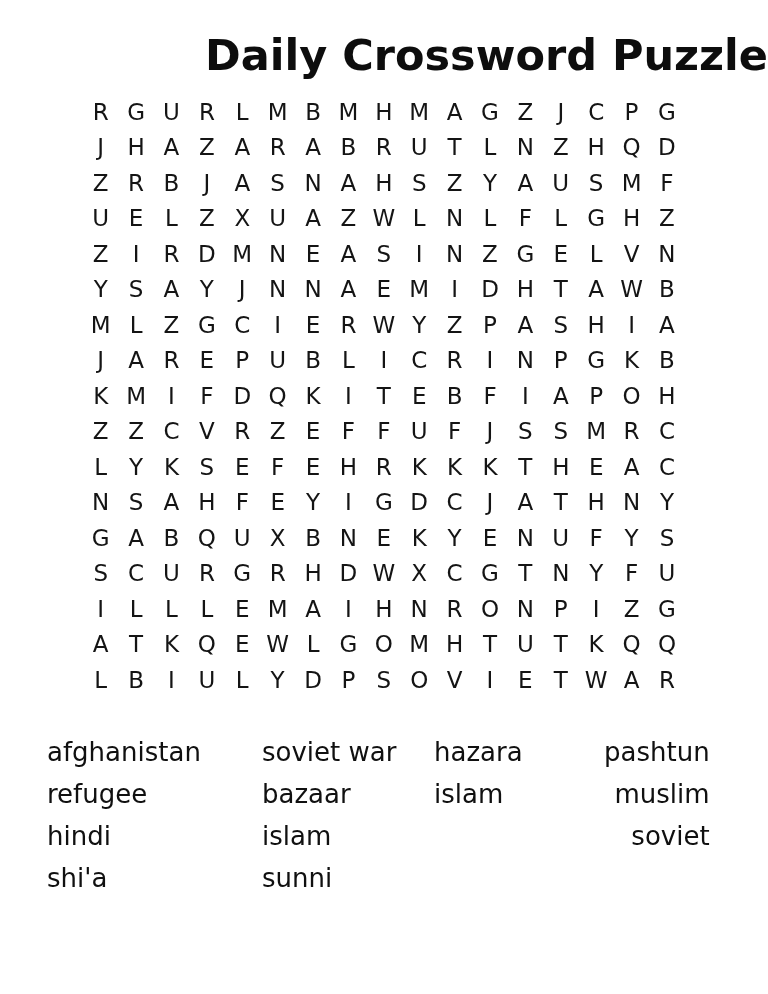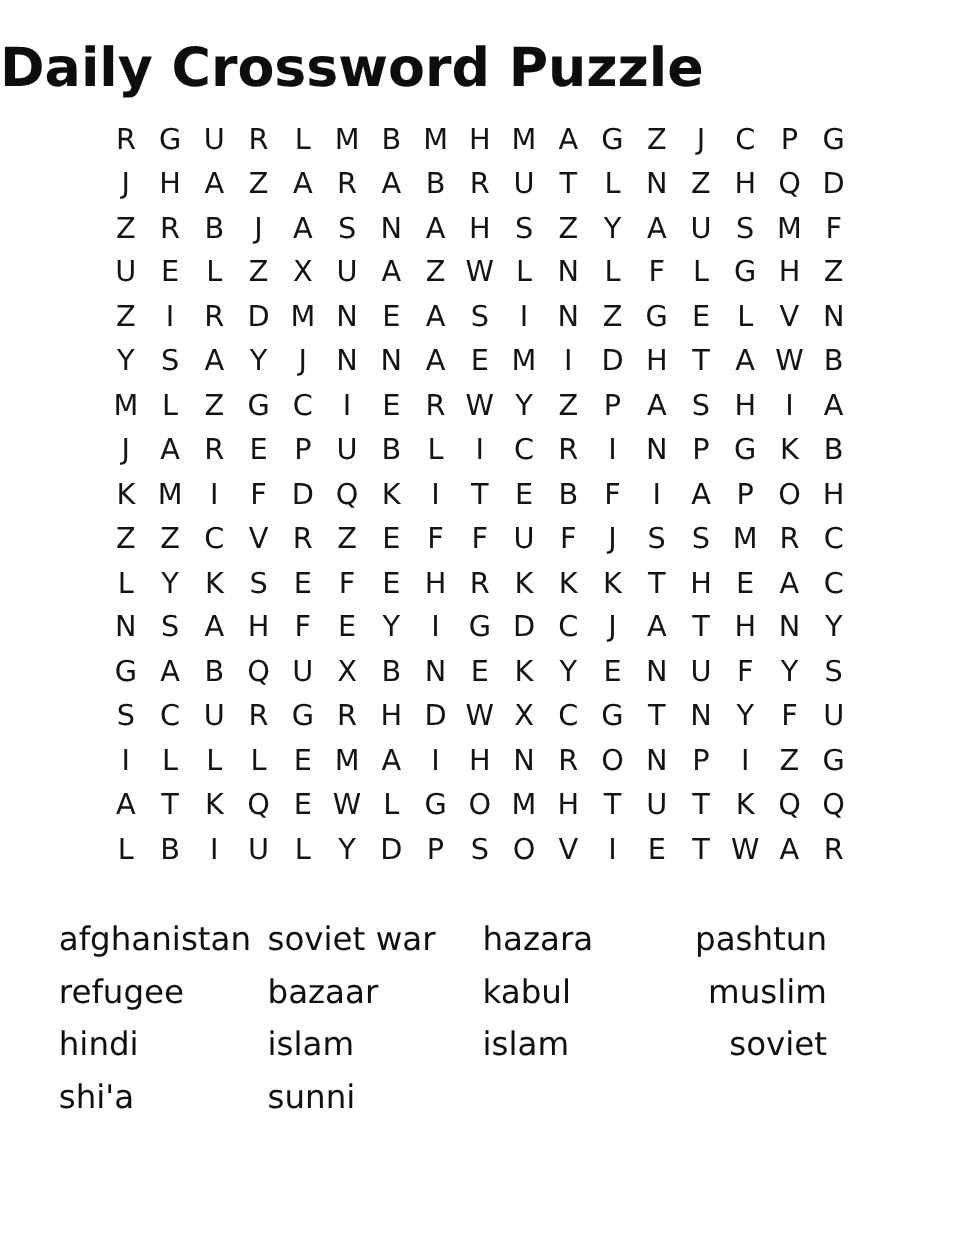--- a/index.html
+++ b/index.html
@@ -11,21 +11,21 @@
     height: 994px;
     background: #ffffff;
     font-family: "DejaVu Sans", sans-serif;
     color: #161616;
     overflow: hidden;
     position: relative;
   }
   .page-title {
     margin: 0;
     padding-top: 30px;
-    text-align: left;
+    text-align: right;
     font-size: 43px;
     font-weight: 600;
     letter-spacing: 0px;
     color: #0d0d0d;
   }
   .letter-grid {
     width: 602px;
     margin: 14px auto 0 auto;
   }
   .grid-row {
@@ -46,21 +46,21 @@
     left: 47px;
     top: 731px;
     display: flex;
     flex-direction: row;
   }
   .word-column {
     display: flex;
     flex-direction: column;
   }
   .word-column-1 { width: 167px; }
-  .word-column-2 { width: 172px; }
+  .word-column-2 { width: 172px; margin-left: 48px; }
   .word-column-3 { width: 170px; }
   .word-column-4 { width: auto; text-align: right; }
   .word-item {
     height: 42px;
     line-height: 42px;
     font-size: 26px;
     font-weight: 500;
     color: #101010;
     white-space: nowrap;
   }
@@ -404,21 +404,20 @@
       <span class="word-item">shi'a</span>
     </div>
     <div class="word-column word-column-2">
       <span class="word-item">soviet war</span>
       <span class="word-item">bazaar</span>
       <span class="word-item">islam</span>
       <span class="word-item">sunni</span>
     </div>
     <div class="word-column word-column-3">
       <span class="word-item">hazara</span>
-      <span class="word-item">kabul</span>
       <span class="word-item">islam</span>
     </div>
     <div class="word-column word-column-4">
       <span class="word-item">pashtun</span>
       <span class="word-item">muslim</span>
       <span class="word-item">soviet</span>
     </div>
   </div>
 
 </body></html>

